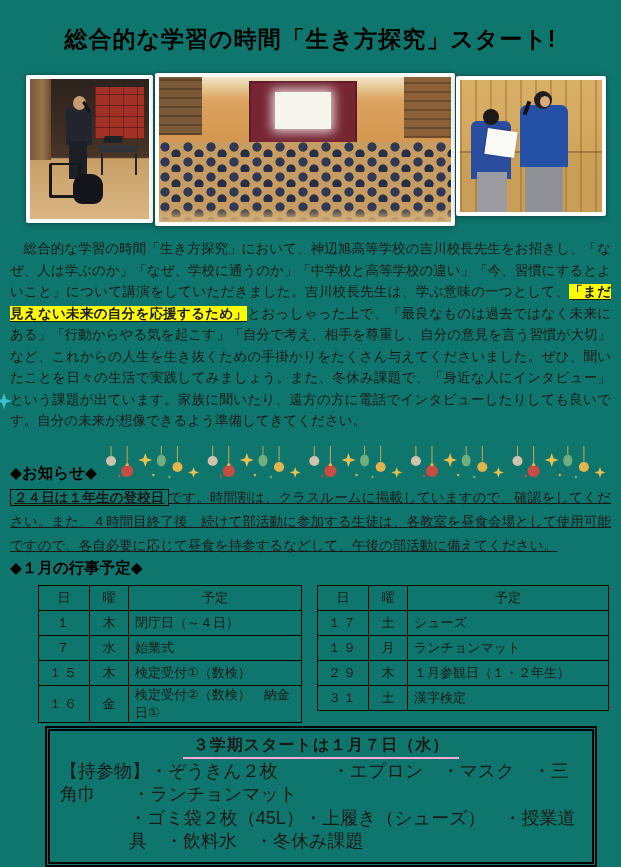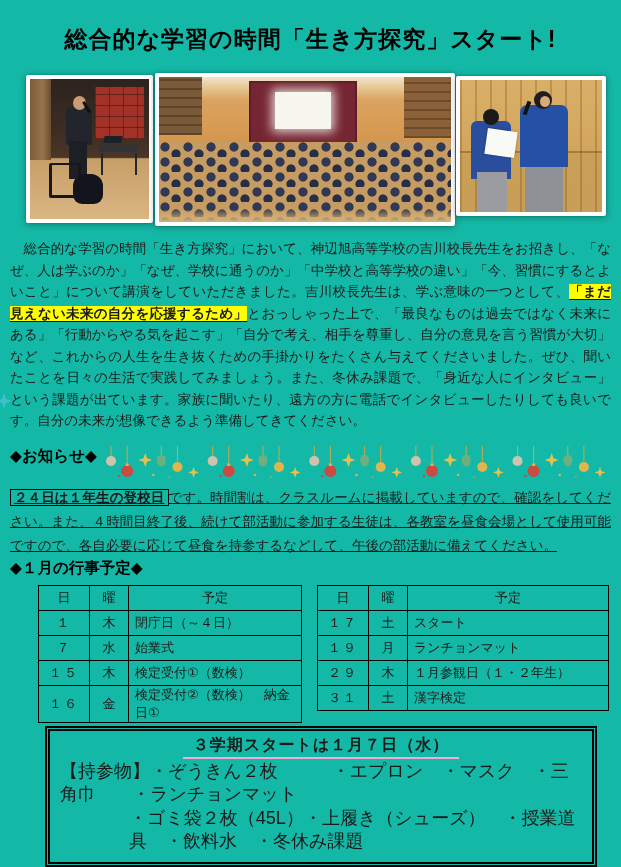--- a/index.html
+++ b/index.html
@@ -1,20 +1,20 @@
 <!DOCTYPE html>
 <html><head>
 <meta charset="utf-8">
 <style>
   html,body{margin:0;padding:0;background:#ffffff;}
   .page{
     position:relative;
     width:621px;height:867px;
     margin:0 auto;
-    background:#14b8a6;
+    background:#0f766e;
     overflow:hidden;
     font-family:"Liberation Sans","DejaVu Sans",sans-serif;
     color:#1a1a1a;
     box-sizing:border-box;
     padding:24px 10px 0 10px;
   }
   h1.title{
     margin:0;
     font-size:23px;
     font-weight:700;
@@ -91,21 +91,21 @@
     font-size:13.5px;
     line-height:21.5px;
     text-align:justify;
     color:#1a1a1a;
   }
   .hl{background:#ffff00;text-decoration:underline;text-underline-offset:3px;font-weight:700;}
   .ul{text-underline-offset:3px;}
   .corner-star{position:absolute;left:-5px;top:392px;width:18px;height:18px;}
   
   .notice-head{
-    display:flex;align-items:flex-start;gap:6px;
+    display:flex;align-items:flex-end;gap:6px;
     margin-top:14px;height:38px;
   }
   h2.sec{
     margin:0;font-size:15.5px;font-weight:700;color:#000;white-space:nowrap;flex:none;
   }
   .banner{flex:1 1 auto;height:38px;}
   .notice-text{line-height:24px;margin-top:2px;text-decoration:underline;}
   .boxed{
     border:1.5px solid #000;
     padding:0 3px;
@@ -265,21 +265,21 @@
     <table class="sched t-right">
       <tbody>
           <tr>
         <th class="h-day">日</th>
         <th class="h-wd">曜</th>
         <th class="h-ev">予定</th>
       </tr>
       <tr>
         <td class="c-day">１７</td>
         <td class="c-wd">土</td>
-        <td class="c-ev">スタート</td>
+        <td class="c-ev">シューズ</td>
       </tr>
       <tr>
         <td class="c-day">１９</td>
         <td class="c-wd">月</td>
         <td class="c-ev">ランチョンマット</td>
       </tr>
       <tr>
         <td class="c-day">２９</td>
         <td class="c-wd">木</td>
         <td class="c-ev">１月参観日（１・２年生）</td>

